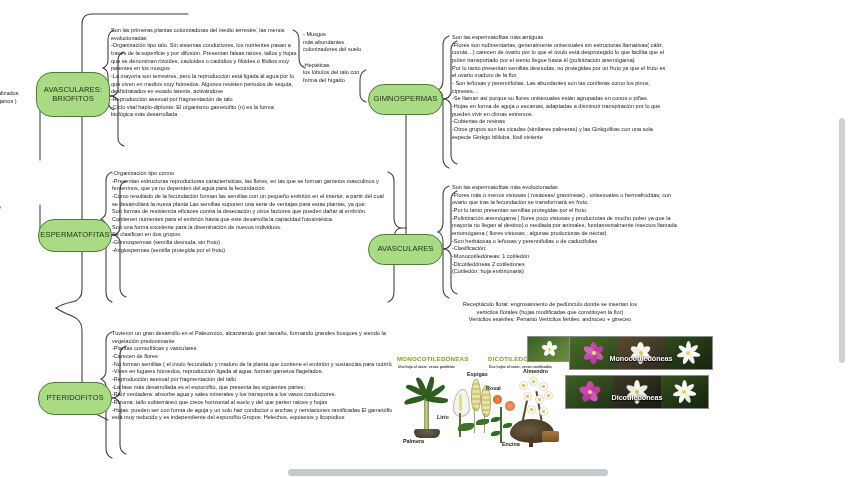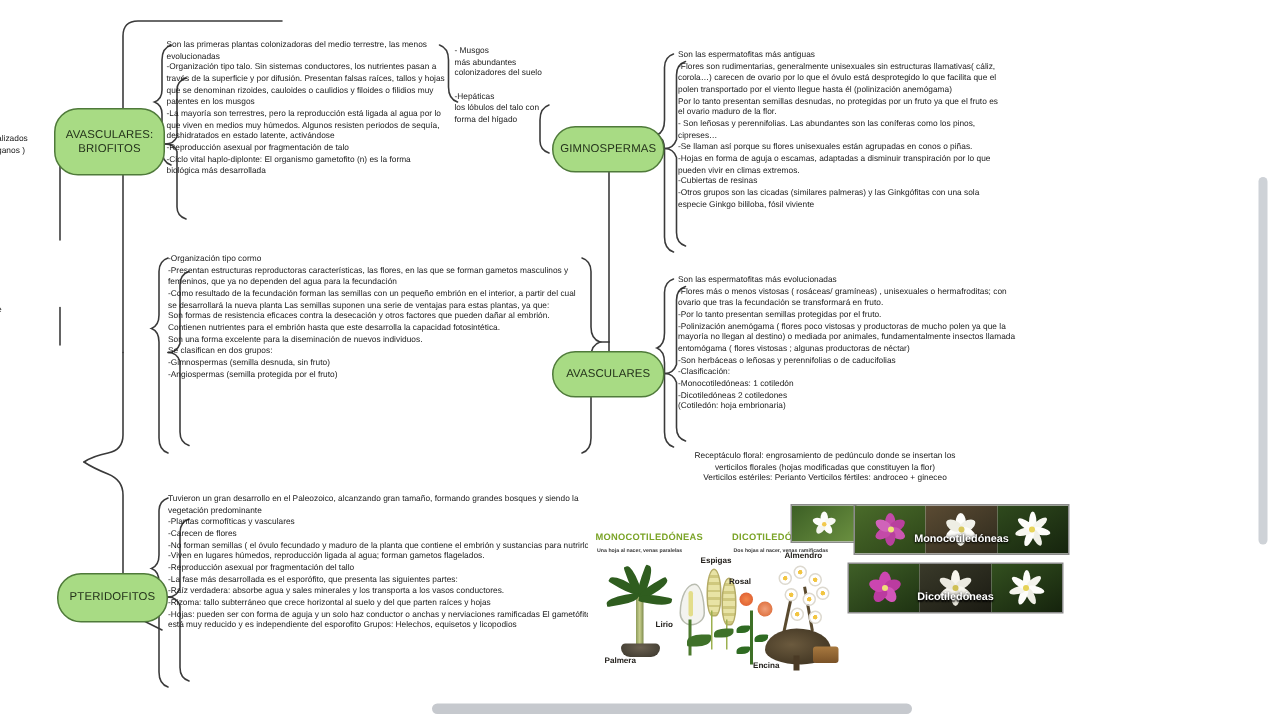--- a/index.html
+++ b/index.html
@@ -301,20 +301,23 @@
   <div class="edgefrag" style="left:-2px; top:90px;">alizados
 ganos )</div>
   <div class="edgefrag" style="left:-2px; top:196px;">l
 e</div>
 
   <div class="node" style="left:36px; top:72px; width:74px; height:45px;">
     <span>AVASCULARES:
 BRIOFITOS</span>
   </div>
 
+  <div class="node" style="left:38px; top:219px; width:74px; height:33px;">
+    <span>ESPERMATOFITAS</span>
+  </div>
 
   <div class="node" style="left:38px; top:382px; width:74px; height:33px;">
     <span>PTERIDOFITOS</span>
   </div>
 
   <div class="node" style="left:368px; top:84px; width:75px; height:31px;">
     <span>GIMNOSPERMAS</span>
   </div>
 
   <div class="node" style="left:368px; top:234px; width:75px; height:31px;">

